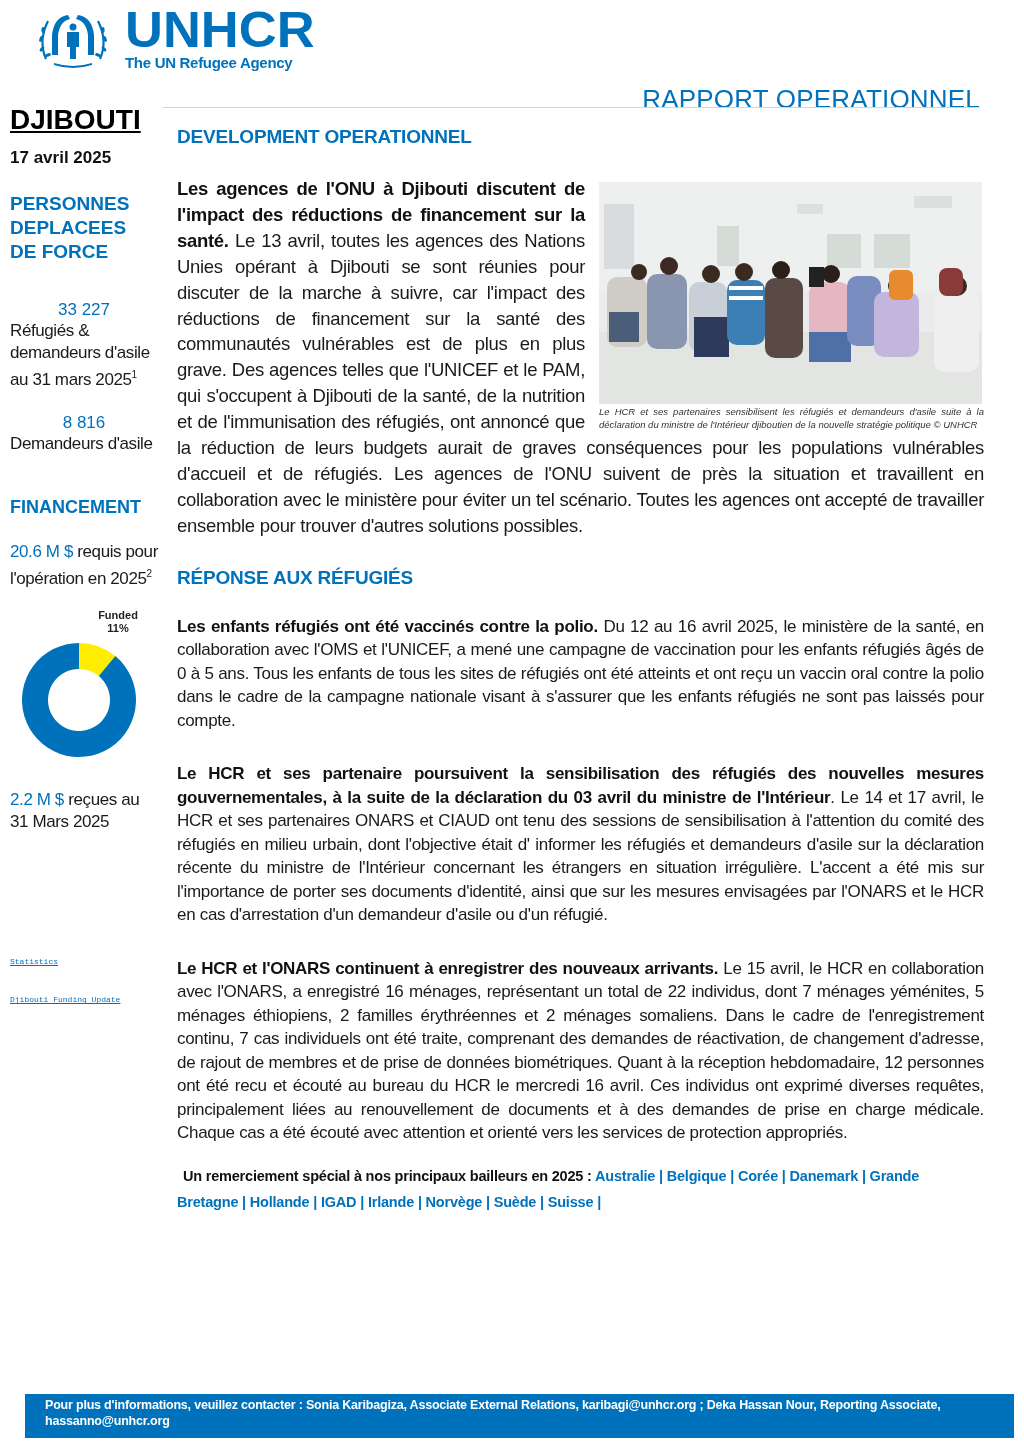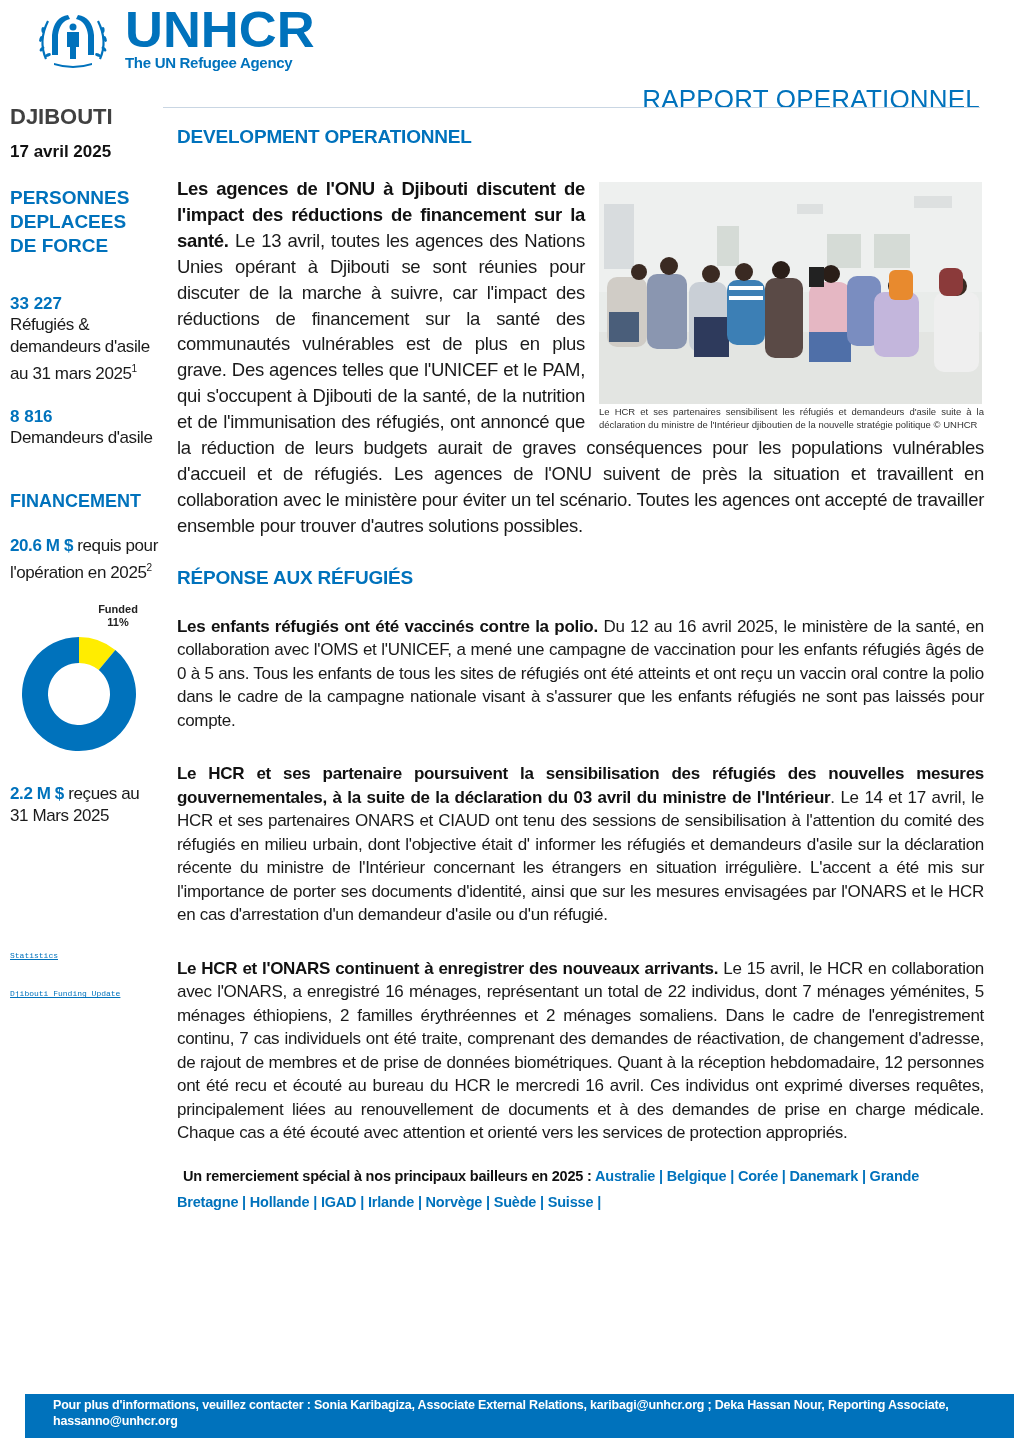--- a/index.html
+++ b/index.html
@@ -13,48 +13,48 @@
     .logo-word { font-family: "Liberation Sans", sans-serif; font-weight: 900; font-size: 50px; line-height: 44px;
                  color: #0072bc; letter-spacing: 0px; transform: scaleX(1.05); transform-origin: left; }
     .logo-sub { font-size: 15px; font-weight: bold; color: #0072bc; margin-top: 2px; letter-spacing: -0.3px; }
 
     
     .report-title { position: absolute; right: 44px; top: 84px; font-size: 26px; color: #0072bc; letter-spacing: 0.2px; }
     .header-rule { position: absolute; left: 163px; right: 44px; top: 107px; height: 1px; background: #c9d6e3; }
 
     
     .sidebar { position: absolute; left: 10px; top: 104px; width: 148px; }
-    .country { font-size: 22px; font-weight: bold; color: #404040; }
+    .country { font-size: 28px; font-weight: bold; color: #000000; text-decoration: underline; }
     .date { font-size: 17px; font-weight: bold; margin-top: 12px; color: #111; }
     .sb-heading { font-size: 19px; font-weight: bold; color: #0072bc; line-height: 24px; }
-    .stat-num { font-size: 17px; font-weight: bold; color: #0072bc; }
+    .stat-num { font-size: 17px; font-weight: normal; color: #0072bc; text-align: center; }
     .stat-label { font-size: 17px; line-height: 22px; color: #1a1a1a; letter-spacing: -0.4px; }
     sup { font-size: 10px; }
     .donut-wrap { position: relative; width: 148px; height: 180px; margin-top: 20px; }
     .donut-label { position: absolute; left: 82px; top: 0; font-size: 11px; font-weight: bold; text-align: center; width: 52px; line-height: 13px; color:#222; }
     .donut-wrap svg { position: absolute; left: 10px; top: 32px; }
     .sb-link { font-size: 8px; color: #0072bc; text-decoration: underline; display: block; }
 
     
     .main { position: absolute; left: 177px; top: 126px; width: 807px; }
     .sec-heading { font-size: 19px; font-weight: bold; color: #0072bc; letter-spacing: -0.2px; }
     .para { font-size: 17.3px; line-height: 25.8px; text-align: justify; color: #1a1a1a; letter-spacing: -0.3px; }
     .para b { color: #111; }
     .para1 { font-size: 18.5px; line-height: 25.9px; }
     .figure { float: right; width: 385px; margin: 6px 0 4px 14px; }
     .photo { width: 383px; height: 222px; display: block; }
-    .caption { font-size: 9.5px; color: #333; line-height: 12.5px; text-align: justify; margin-top: 2px; }
+    .caption { font-size: 9.5px; font-style: italic; color: #333; line-height: 12.5px; text-align: justify; margin-top: 2px; }
     .para2 { font-size: 17px; line-height: 23.5px; }
     .thanks { font-size: 14.5px; line-height: 26px; font-weight: bold; letter-spacing: -0.2px; }
     .thanks .lead { color: #111; margin-left: 6px; }
     .thanks a { color: #0072bc; text-decoration: none; }
 
     
     .footer { position: absolute; left: 25px; right: 10px; top: 1394px; height: 44px; background: #0072bc;
-              color: #fff; font-size: 12.5px; font-weight: bold; line-height: 16px; padding: 3px 28px; box-sizing: border-box; letter-spacing: -0.2px; }
+              color: #fff; font-size: 12.5px; font-weight: bold; line-height: 16px; padding: 3px 20px; box-sizing: border-box; letter-spacing: -0.2px; }
   </style>
 </head>
 <body>
 
 <div class="logo">
   <svg viewBox="0 0 74 62">
     <g fill="none" stroke="#0072bc" stroke-width="2.2">
       <path d="M10 50 Q2 32 12 12"></path>
       <path d="M64 50 Q72 32 62 12"></path>
     </g>

